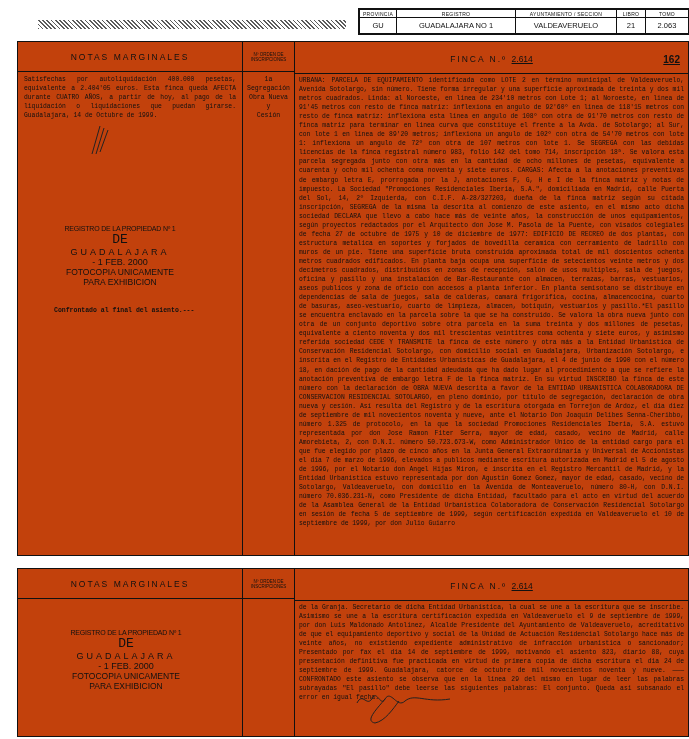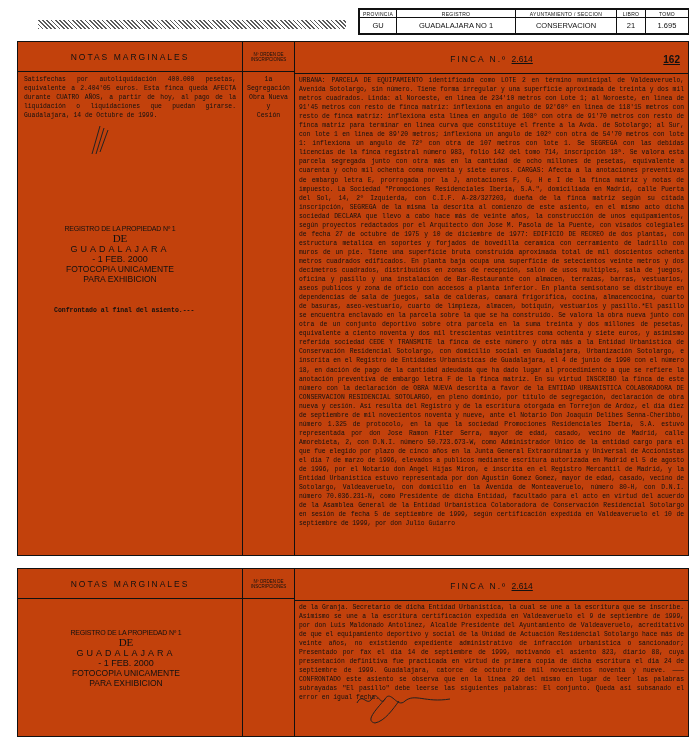--- a/index.html
+++ b/index.html
@@ -21,21 +21,21 @@
   .notes-title { font-size:8.5px; letter-spacing:2px; }
   .ord-title { font-size:4.5px; text-align:center; line-height:5px; }
   .finca { font-size:8.5px; letter-spacing:2px; position:relative; width:100%; }
   .finca .num { text-decoration:underline; letter-spacing:0; }
   .folio { position:absolute; right:8px; top:0; font-size:10px; font-weight:bold; letter-spacing:0;text-decoration:underline; }
   .body-text { font-size:6.35px; line-height:9.05px; padding:2px 4px; text-align:justify; }
   .note-text { font-size:6.35px; line-height:9px; padding:3px 6px; text-align:justify; }
   .ord-text { font-size:6.5px; line-height:9px; text-align:center; padding-top:3px; }
   .stamp { position:absolute; font-family:"Liberation Sans", sans-serif; text-align:center; color:#111; }
   .stamp .l1 { font-size:7px; letter-spacing:-.2px; }
-  .stamp .l2 { font-size:11px; font-family:Liberation Serif, serif; }
+  .stamp .l2 { font-size:13px; font-family:Liberation Mono, monospace; }
   .stamp .l3 { font-size:9px; letter-spacing:3px; font-family:Liberation Sans, sans-serif; }
   .stamp .l4 { font-size:9px; }
   .stamp .l5, .stamp .l6 { font-size:8.5px; }
   .confr { position:absolute; left:36px; top:265px; font-size:6.5px; font-weight:bold; }
   .sig { position:absolute; }
 </style>
 </head>
 <body>
 
 <div class="hatch"></div>
@@ -46,23 +46,23 @@
         <tr class="lab">
       <td style="width:36px">PROVINCIA</td>
       <td style="width:118px">REGISTRO</td>
       <td style="width:100px">AYUNTAMIENTO / SECCION</td>
       <td style="width:28px">LIBRO</td>
       <td>TOMO</td>
     </tr>
     <tr class="val">
       <td>GU</td>
       <td>GUADALAJARA NO 1</td>
-      <td>CONSERVACION</td>
+      <td>VALDEAVERUELO</td>
       <td>21</td>
-      <td>1.695</td>
+      <td>2.063</td>
     </tr>
   </tbody>
     </table>
 </div>
 
 <div class="sheet s1">
   <div class="col-notes">
     <div class="headrow">
         <span class="notes-title">NOTAS MARGINALES</span>
       </div>

